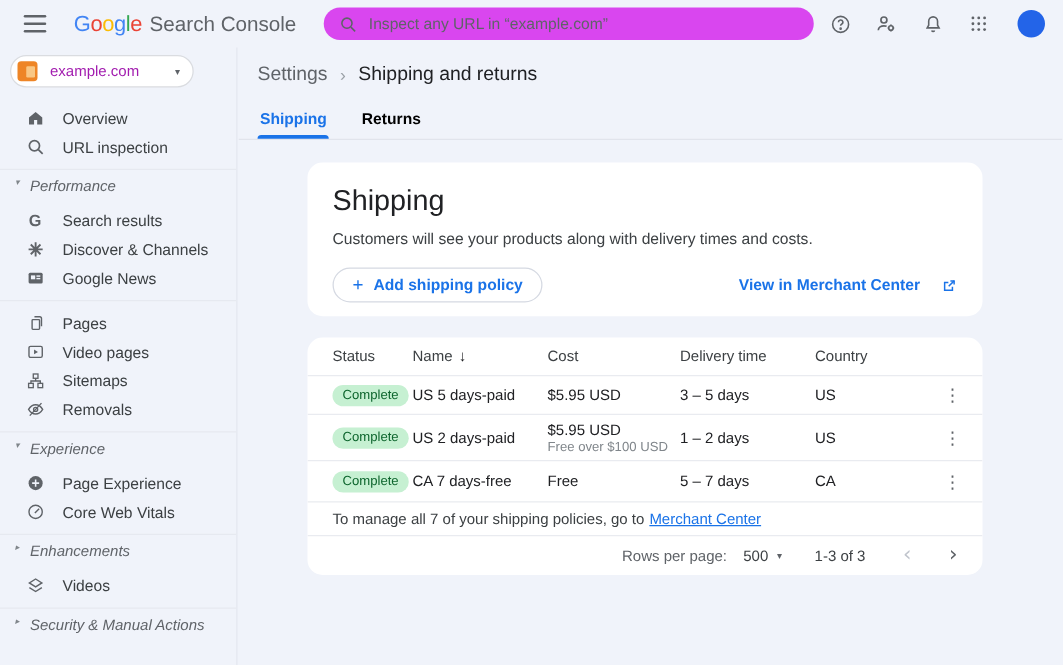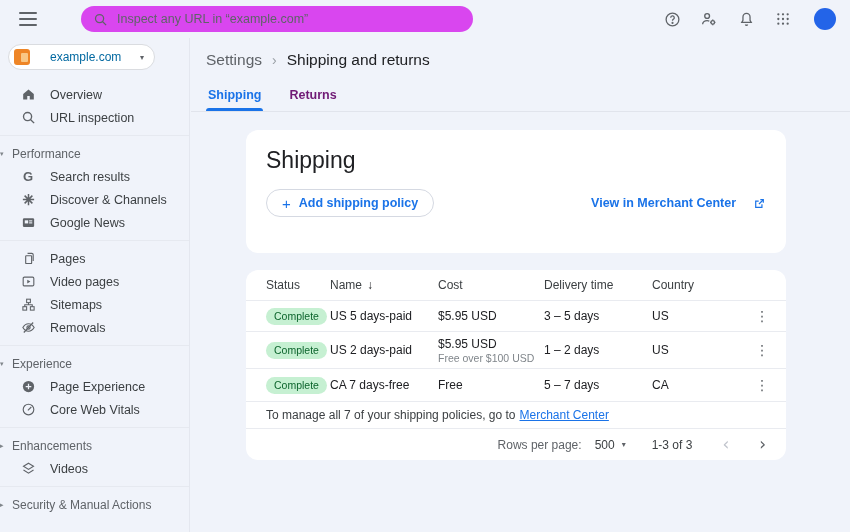--- a/index.html
+++ b/index.html
@@ -37,39 +37,39 @@
   .sidebar {
     position:absolute; top:38px; left:0; width:190px; bottom:0;
     border-right:1px solid #e4e7ef; padding-top:6px;
   }
   .property-pill {
     margin-left:8px; width:147px; height:26px; background:#fff; border:1px solid #dadce0;
     border-radius:14px; display:flex; align-items:center; padding:0 10px 0 5px; cursor:pointer; margin-bottom:13px;
   }
   .prop-icon { width:16px; height:16px; border-radius:3px; background:#ee8526; position:relative; overflow:hidden; flex:none; }
   .prop-icon::after { content:""; position:absolute; right:2px; top:4px; width:7px; height:9px; background:#f9c784; border-radius:1px; }
-  .prop-label { font-size:12px; color:#0369a1; margin-left:20px; flex:1; }
+  .prop-label { font-size:12px; color:#a21caf; margin-left:10px; flex:1; }
   .caret { font-size:8px; color:#5f6368; }
   .side-item { height:23px; display:flex; align-items:center; padding-left:20px; cursor:pointer; }
   .side-item .icn { width:16px; height:16px; flex:none; display:flex; align-items:center; justify-content:center; }
   .side-item .lbl { font-size:12.5px; color:#3c4043; margin-left:14px; white-space:nowrap; }
   .gicon { font-size:13px; font-weight:700; color:#5f6368; line-height:16px; }
   .side-divider { border-top:1px solid #e6e9f0; margin:6px 0 6px 0; }
-  .section-head { height:23px; display:flex; align-items:center; padding-left:0; cursor:pointer; }
+  .section-head { height:23px; display:flex; align-items:flex-start; padding-left:12px; cursor:pointer;font-style:italic; }
   .section-head .arrow { font-size:7px; color:#80868b; width:10px; }
   .section-head .lbl { font-size:12px; color:#5f6368; margin-left:2px; white-space:nowrap; }
 
   
   .main { position:absolute; top:38px; left:191px; right:0; bottom:0; }
   .breadcrumb { padding:13px 0 0 15px; font-size:15.5px; display:flex; align-items:center; gap:10px; }
   .bc-parent { color:#5f6368; cursor:pointer; }
   .bc-sep { color:#9aa0a6; font-size:14px; }
   .bc-current { color:#202124; }
   .tabs { margin-top:13px; padding-left:15px; display:flex; gap:24px; border-bottom:1px solid #e1e4ec; }
-  .tab { font-size:12.5px; font-weight:700; color:#701a75; padding:6px 2px 9px 2px; position:relative; cursor:pointer; }
+  .tab { font-size:12.5px; font-weight:700; color:#000000; padding:6px 2px 9px 2px; position:relative; cursor:pointer; }
   .tab.active { color:#1a73e8; }
   .tab.active::after { content:""; position:absolute; left:0; right:0; bottom:0; height:3px; background:#1a73e8; border-radius:3px 3px 0 0; }
 
   .card { width:540px; margin-left:55px; background:#fff; border-radius:12px; }
   .intro-card { margin-top:18px; padding:17px 20px 16px 20px; height:123px; }
   .intro-title { font-size:23px; font-weight:400; color:#202124; }
   .intro-desc { margin-top:9px; font-size:12.5px; line-height:16px; color:#3c4043; }
   .intro-actions { margin-top:15px; display:flex; align-items:center; justify-content:space-between; }
   .add-btn {
     display:flex; align-items:center; gap:8px; height:28px; padding:0 15px;
@@ -105,20 +105,24 @@
 </style>
 </head>
 <body>
 
 <div class="topbar">
   <div class="hamburger">
       <span></span>
       <span></span>
       <span></span>
     </div>
+  <div class="logo-wrap">
+    <span class="glogo"><span style="color:#4285F4">G</span><span style="color:#EA4335">o</span><span style="color:#FBBC05">o</span><span style="color:#4285F4">g</span><span style="color:#34A853">l</span><span style="color:#EA4335">e</span></span>
+    <span class="product-name">Search Console</span>
+  </div>
   <div class="search-pill">
     <span>
       <svg width="15" height="15" viewBox="0 0 24 24" fill="none" stroke="#5f6368" stroke-width="2">
           <circle cx="10.5" cy="10.5" r="6.5"></circle>
           <line x1="15.5" y1="15.5" x2="21" y2="21"></line>
         </svg>
     </span>
     <input type="text" placeholder="Inspect any URL in “example.com”" style="">
   </div>
   <div class="top-right">
@@ -316,20 +320,21 @@
   </div>
 
   <div class="tabs">
     <div class="tab active">Shipping</div>
     <div class="tab">Returns</div>
   </div>
 
   <div class="card intro-card">
     <div class="intro-title">Shipping</div>
     <div class="intro-desc">
+      <div>Customers will see your products along with delivery times and costs.</div>
     </div>
     <div class="intro-actions">
       <button class="add-btn">
         <span class="plus">+</span>
         <span>Add shipping policy</span>
       </button>
       <a class="mc-link">
         <span>View in Merchant Center</span>
         <span>
           <svg width="13" height="13" viewBox="0 0 24 24" fill="none" stroke="#1a73e8" stroke-width="2.2">

